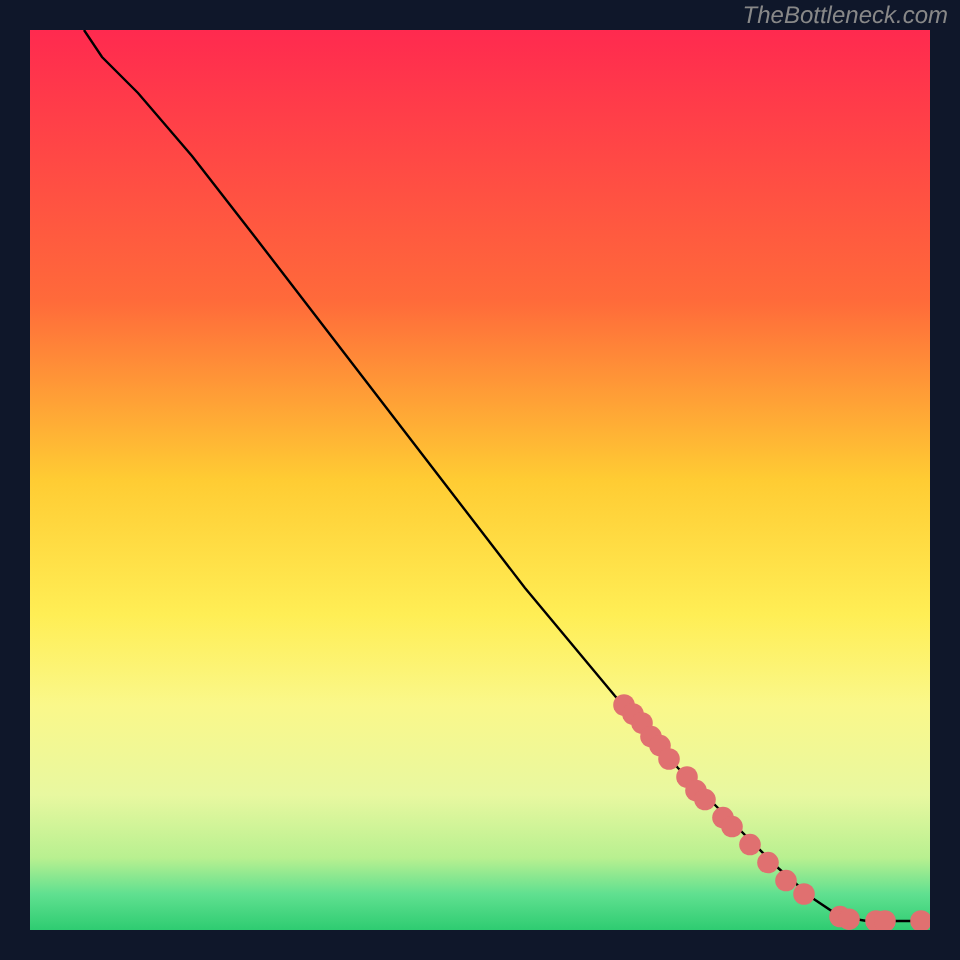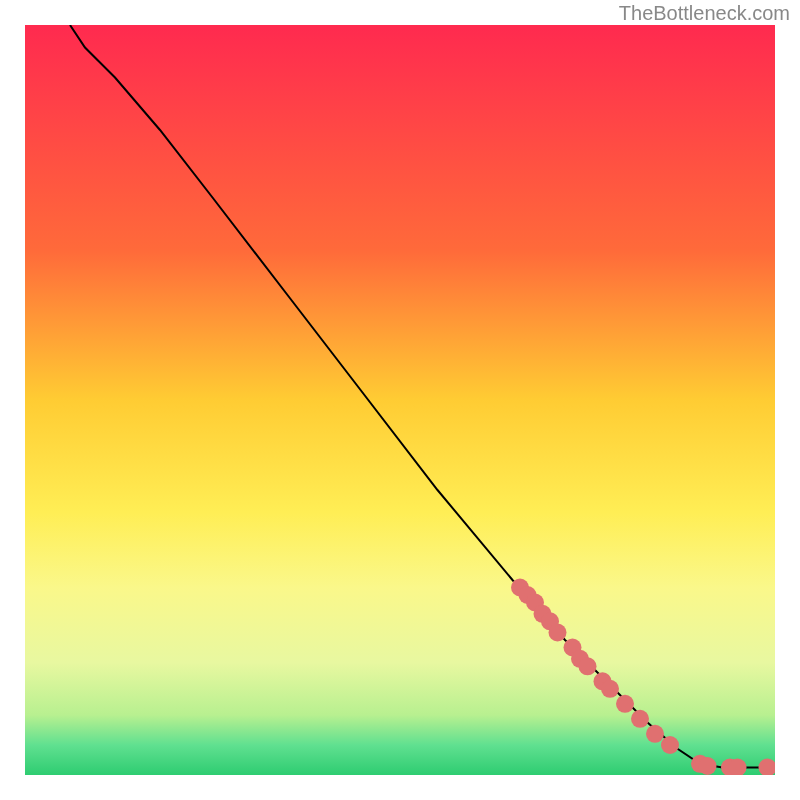--- a/index.html
+++ b/index.html
@@ -10,21 +10,22 @@
     height: 800px;
     overflow: hidden;
     font-family: Arial, sans-serif;
   }
   .frame {
     position: absolute;
     top: 0;
     left: 0;
     width: 800px;
     height: 800px;
-    background: #ffffff;
+    background: #0f172a;
+    font-style: italic;
   }
   .watermark {
     position: absolute;
     top: 2px;
     right: 10px;
     color: #888;
     font-size: 20px;
     font-family: Arial, sans-serif;
     z-index: 10;
   }

